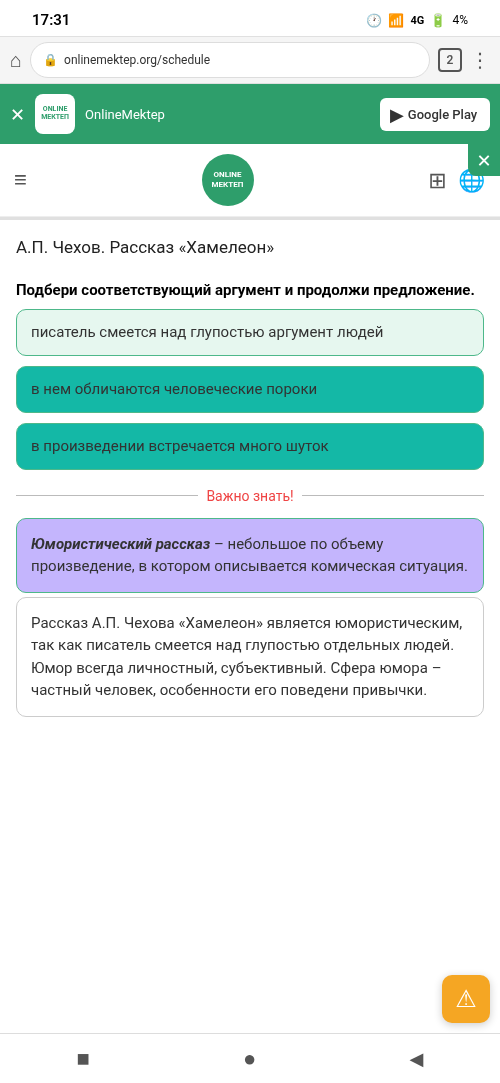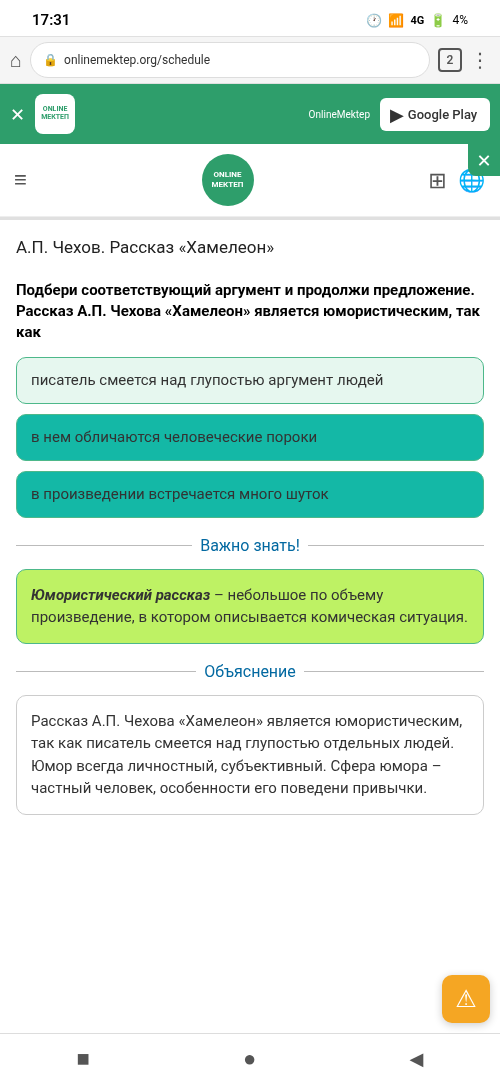--- a/index.html
+++ b/index.html
@@ -39,21 +39,21 @@
       height: 60px;
     }
     .banner-close { color: #fff; font-size: 18px; cursor: pointer; }
     .banner-logo {
       width: 40px; height: 40px; background: #fff; border-radius: 8px;
       display: flex; flex-direction: column; align-items: center; justify-content: center;
       font-size: 7px; font-weight: 700; color: #2e9e6b; line-height: 1.1; padding: 2px;
     }
     .banner-text { flex: 1; }
     .banner-text-main { font-size: 13px; color: #fff; font-weight: 500; line-height: 1.3; }
-    .banner-text-sub { font-size: 10px; color: #fff; text-align: right; }
+    .banner-text-sub { font-size: 13px; color: #fff; }
     .google-play-btn {
       background: #fff; border-radius: 6px; padding: 6px 10px;
       display: flex; align-items: center; gap: 4px; min-width: 110px;
     }
     .google-play-icon { font-size: 18px; color: #333; }
     .google-play-label { font-size: 13px; color: #333; font-weight: 500; text-align: right; }
 
     
     .site-header {
       display: flex; align-items: center; justify-content: space-between;
@@ -78,42 +78,42 @@
     
     .page-divider { height: 3px; background: #e0e0e0; }
 
     
     .main-content { padding: 16px 16px 20px; background: #fff; }
 
     .page-title {
       font-size: 17px; font-weight: 400; color: #222; margin-bottom: 20px; line-height: 1.4;
     }
 
-    .task-instruction { font-size: 15px; font-weight: 700; color: #000; line-height: 1.4; }
+    .task-instruction { font-size: 15px; font-weight: 700; color: #000; margin-bottom: 8px; line-height: 1.4; }
     .task-premise { font-size: 15px; font-weight: 700; color: #000; margin-bottom: 14px; line-height: 1.4; }
 
     
     .answer-option {
       border: 1.5px solid #4db88a; border-radius: 10px; padding: 12px 14px;
       margin-bottom: 10px; font-size: 15px; color: #333; line-height: 1.4;
       background: #14b8a6; cursor: pointer;
     }
     .answer-option.selected { background: #e6f7ef; }
 
     
     .section-divider {
       display: flex; align-items: center; gap: 8px; margin: 18px 0 14px;
     }
     .section-divider-line { flex: 1; height: 1px; background: #bbb; }
-    .section-divider-label { font-size: 16px; color: #0369a1; white-space: nowrap; }
+    .section-divider-label { font-size: 14px; color: #ef4444; white-space: nowrap; }
 
     
     .important-box {
       border: 1.5px solid #4db88a; border-radius: 10px; padding: 14px 14px;
-      font-size: 15px; color: #333; line-height: 1.5; background: #bef264;
+      font-size: 15px; color: #333; line-height: 1.5; background: #c4b5fd;
     }
     .important-box strong { font-weight: 700; font-style: italic; }
 
     
     .explanation-box {
       border: 1.5px solid #ccc; border-radius: 10px; padding: 14px 14px;
       margin-top: 4px; font-size: 15px; color: #333; line-height: 1.5; background: #fff;
     }
 
     
@@ -184,41 +184,35 @@
   <div class="header-close-icon">✕</div>
 </div>
 
 <div class="page-divider"></div>
 
 <div class="main-content">
 
   <div class="page-title">А.П. Чехов. Рассказ «Хамелеон»</div>
 
   <div class="task-instruction">Подбери соответствующий аргумент и продолжи предложение.</div>
-  <div class="task-premise">Рассказ А.П. Чехова «Хамелеон» является юмористическим, так как</div>
 
   <div class="answer-option selected">писатель смеется над глупостью аргумент людей</div>
   <div class="answer-option">в нем обличаются человеческие пороки</div>
   <div class="answer-option">в произведении встречается много шуток</div>
 
   <div class="section-divider">
     <div class="section-divider-line"></div>
     <span class="section-divider-label">Важно знать!</span>
     <div class="section-divider-line"></div>
   </div>
 
   <div class="important-box">
     <strong>Юмористический рассказ</strong><span> – небольшое по объему произведение, в котором описывается комическая ситуация.</span>
   </div>
 
-  <div class="section-divider">
-    <div class="section-divider-line"></div>
-    <span class="section-divider-label">Объяснение</span>
-    <div class="section-divider-line"></div>
-  </div>
 
   <div class="explanation-box">
     <span>Рассказ А.П. Чехова «Хамелеон» является юмористическим, так как писатель смеется над глупостью отдельных людей. Юмор всегда личностный, субъективный. Сфера юмора – частный человек, особенности его поведени привычки.</span>
   </div>
 
 </div>
 
 <div class="bottom-nav">
   <span class="bottom-nav-item">■</span>
   <span class="bottom-nav-item">●</span>

